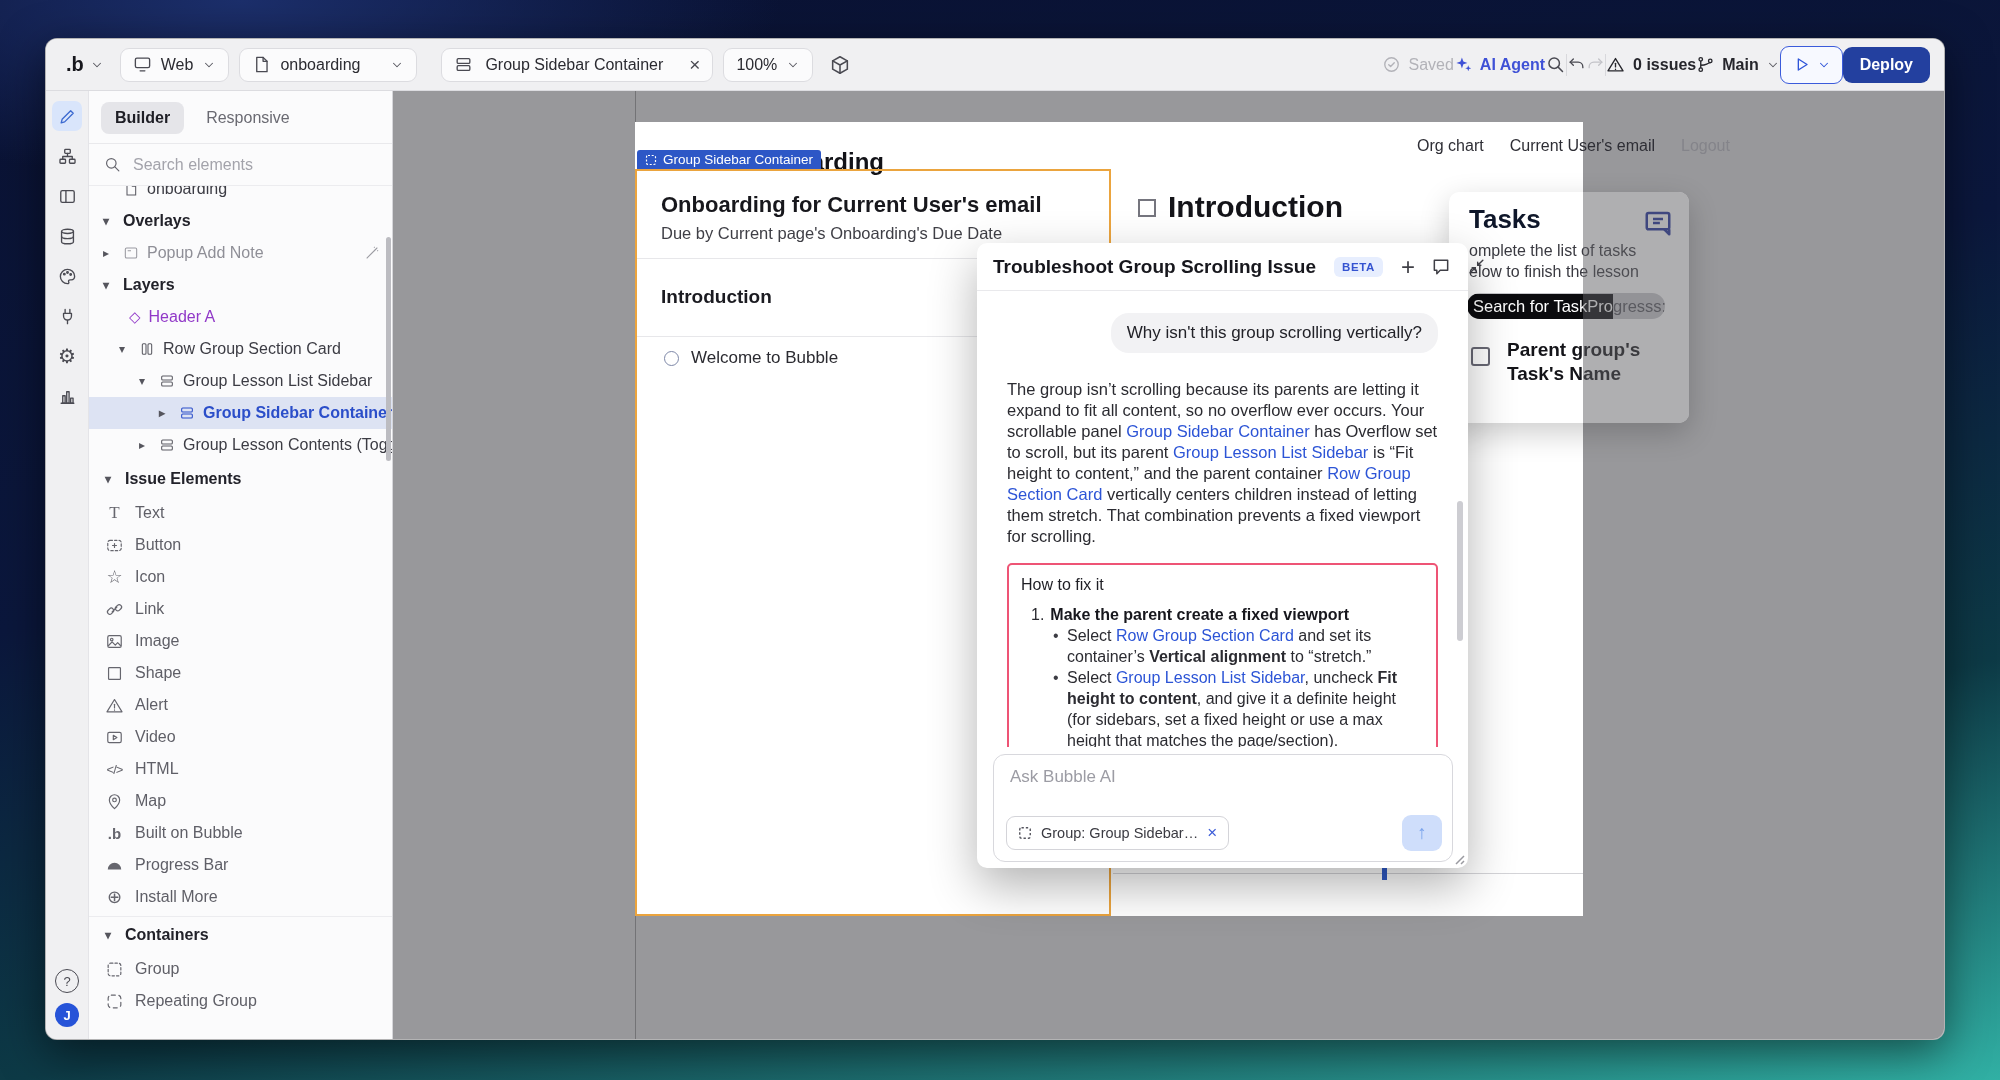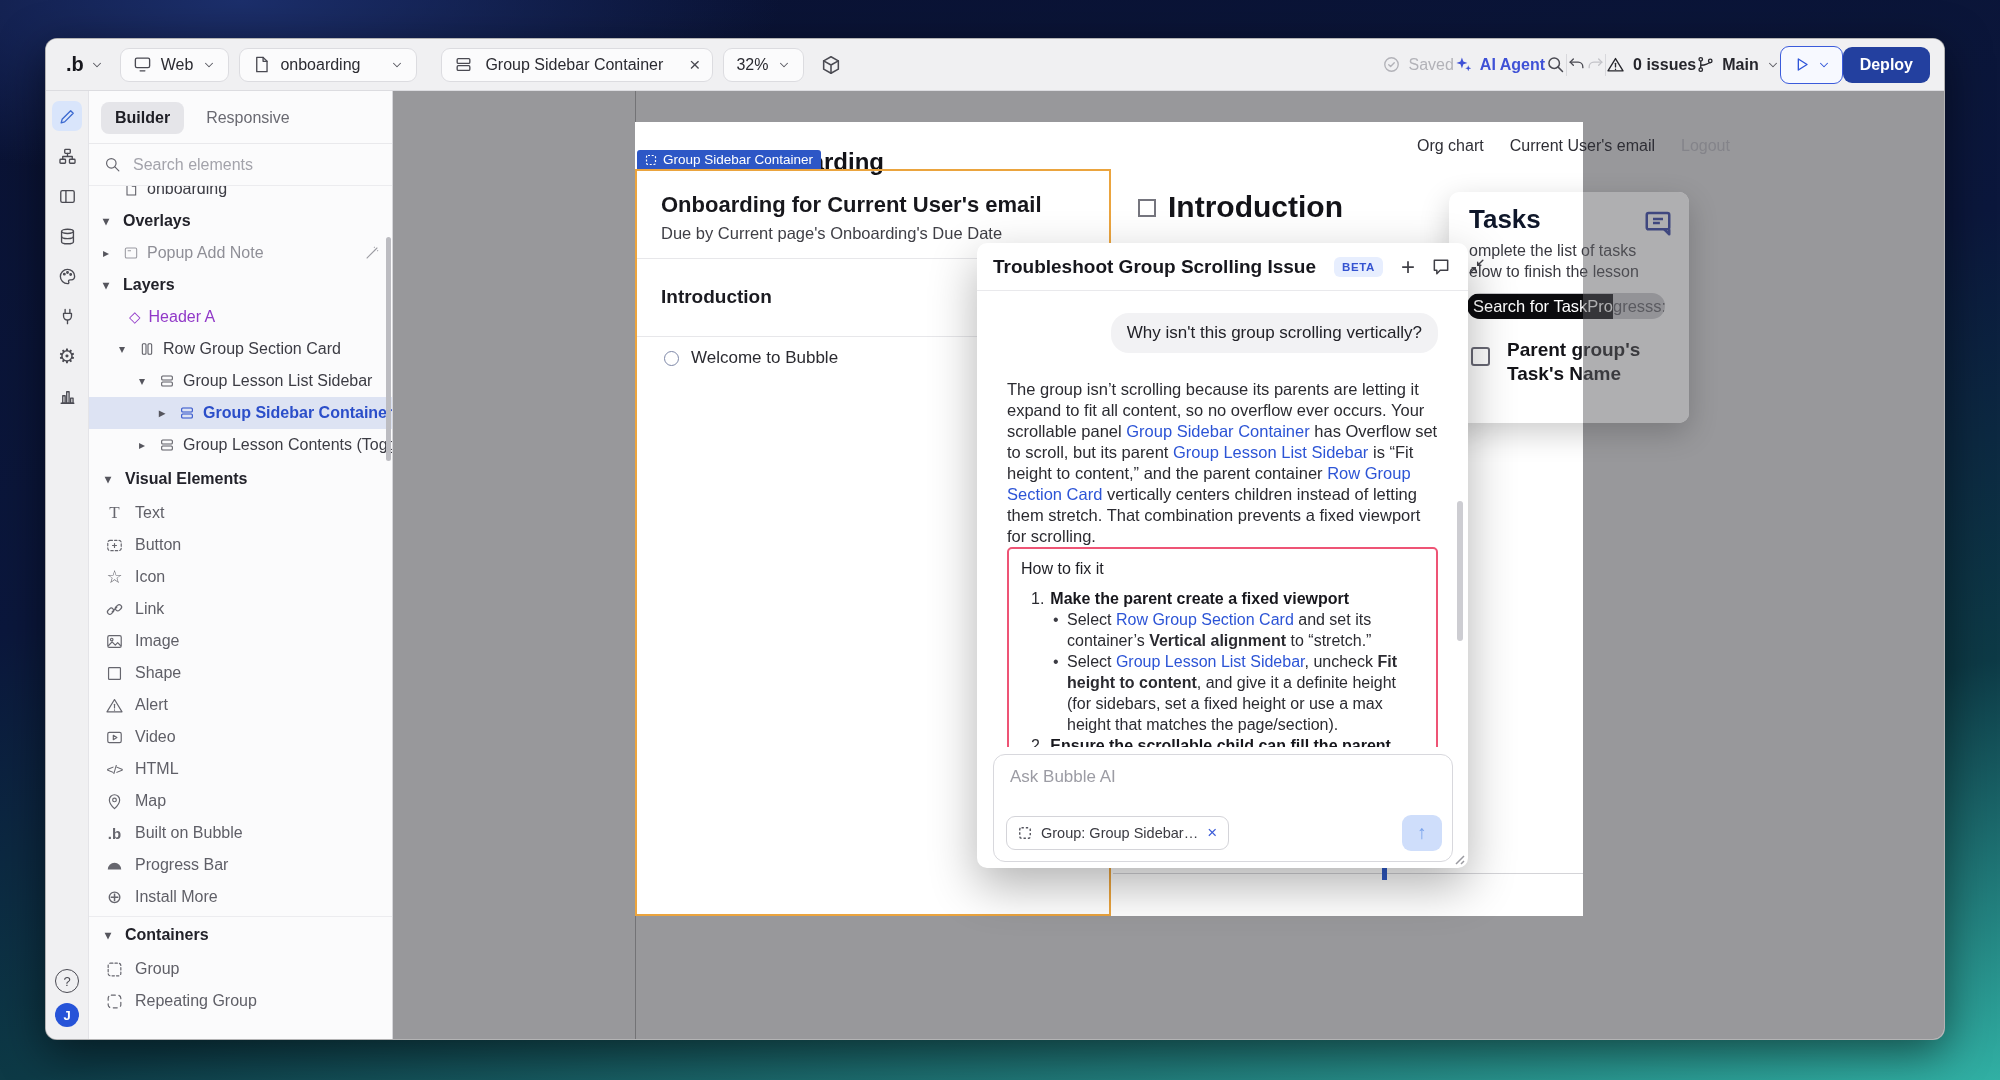--- a/index.html
+++ b/index.html
@@ -102,21 +102,21 @@
     display:flex;align-items:center;padding:0 16px;gap:18px;box-sizing:border-box}
   .dlg-title{font-size:19px;font-weight:700;color:#17171d;white-space:nowrap}
   .beta{background:#e7eefe;color:#3554d1;font-size:11.5px;font-weight:700;letter-spacing:.6px;padding:4px 8px;border-radius:6px}
   .dlg-icons{margin-left:auto;display:flex;align-items:center;gap:16px}
   .plus{font-size:24px;color:#3f3f46;line-height:1;cursor:pointer}
   .dlg-body{position:absolute;left:0;top:48px;right:0;height:456px;padding:14px 30px;box-sizing:border-box;overflow:hidden}
   .bubble{margin-left:auto;margin-top:8px;width:max-content;max-width:85%;background:#f2f2f4;border-radius:18px;
     padding:10px 16px;font-size:17px;color:#222228}
   .para{margin-top:26px;font-size:16.5px;line-height:21px;color:#2b2b31}
   .lnk{color:#2c54d6;cursor:pointer}
-  .howto{border:2px solid #ee5475;border-radius:5px;padding:9px 12px 0;height:238px;box-sizing:border-box;overflow:hidden;
+  .howto{margin-top:16px;border:2px solid #ee5475;border-radius:5px;padding:9px 12px 0;height:238px;box-sizing:border-box;overflow:hidden;
     font-size:16px;line-height:21px;color:#2b2b31}
   .ht-title{color:#1e1e24;margin-bottom:9px}
   .nrow{display:flex;gap:6px;padding-left:10px}
   .nrow b{color:#17171d}
   .brow{display:flex;padding-left:32px}
   .brow .m{width:14px;color:#3c3c44}
   .brow .t{flex:1}
   .dscroll{position:absolute;right:5px;top:258px;width:6px;height:140px;background:#cdcdd2;border-radius:3px}
   .ask{position:absolute;left:16px;top:511px;width:460px;height:108px;border:1.5px solid #d8d8dd;border-radius:12px;background:#fff;box-sizing:border-box;cursor:text}
   .ask-ph{position:absolute;left:16px;top:12px;font-size:17px;color:#9c9ca4}
@@ -164,21 +164,21 @@
     </div>
     <div class="pill" style="margin-left:14px;gap:12px">
       <svg class="ic" viewBox="0 0 24 24">
           <rect x="4" y="4.5" width="16" height="6" rx="1.5"></rect>
           <rect x="4" y="13.5" width="16" height="6" rx="1.5"></rect>
         </svg>
       <span>Group Sidebar Container</span>
       <span style="font-size:19px;color:#4a4a52;margin-left:14px">×</span>
     </div>
     <div class="pill">
-      <span>32%</span>
+      <span>100%</span>
       <svg class="chev" viewBox="0 0 24 24">
           <path d="M6 9l6 6 6-6"></path>
         </svg>
     </div>
     <svg class="ic" style="margin-left:6px;width:22px;height:22px" viewBox="0 0 24 24">
         <path d="M12 3l8 4.5v9L12 21l-8-4.5v-9z"></path>
         <path d="M12 12v9M12 12l8-4.5M12 12L4 7.5"></path>
       </svg>
 
     <div class="tb-right">
@@ -381,21 +381,21 @@
             <rect x="4" y="4.5" width="16" height="6" rx="1.5"></rect>
             <rect x="4" y="13.5" width="16" height="6" rx="1.5"></rect>
           </svg>
         <span>Group Lesson Contents (Toggle)</span>
       </div>
     </div>
 
 
     <div class="psec">
       <span class="car">▾</span>
-      <span>Visual Elements</span>
+      <span>Issue Elements</span>
     </div>
     <div class="pitem">
         <span class="gl" style="font-family:'Liberation Serif',serif;font-size:17px">T</span>
         <span>Text</span>
       </div>
     <div class="pitem">
         <svg class="pic dash" viewBox="0 0 24 24">
           <rect x="3.5" y="5.5" width="17" height="13" rx="3"></rect>
           <path style="stroke-dasharray:none" d="M12 9.5v5M9.5 12h5"></path>
         </svg>

